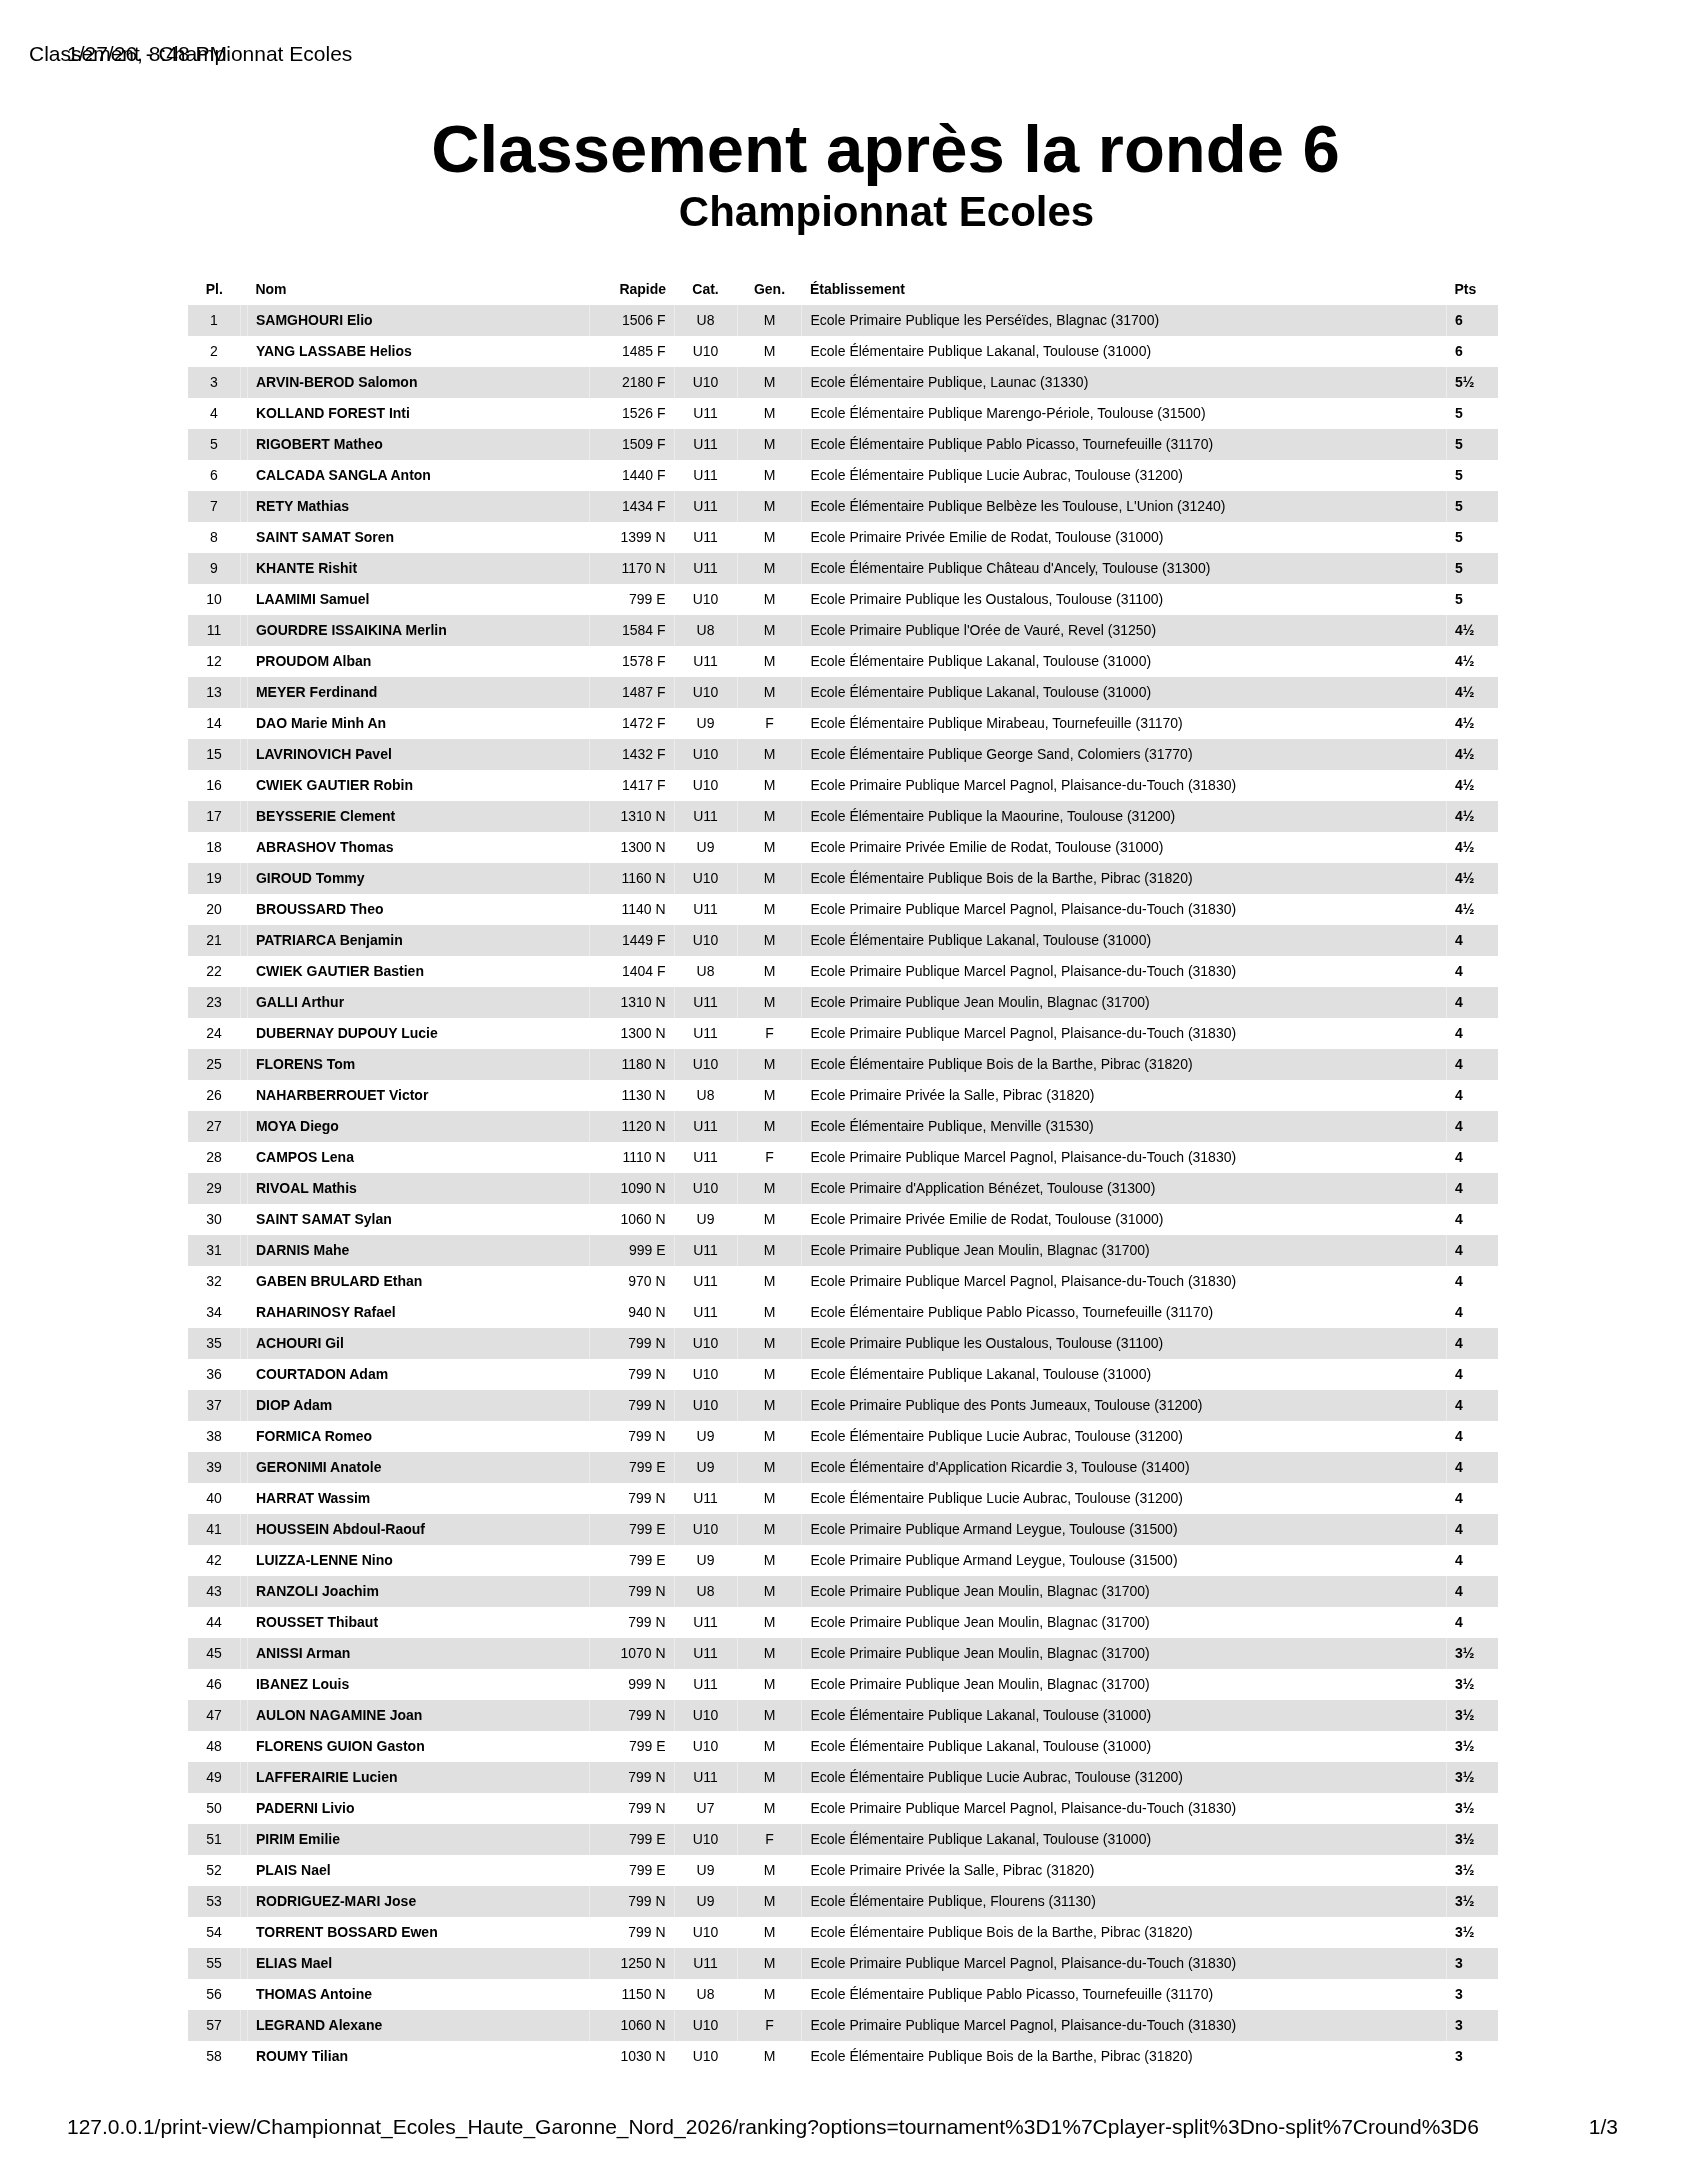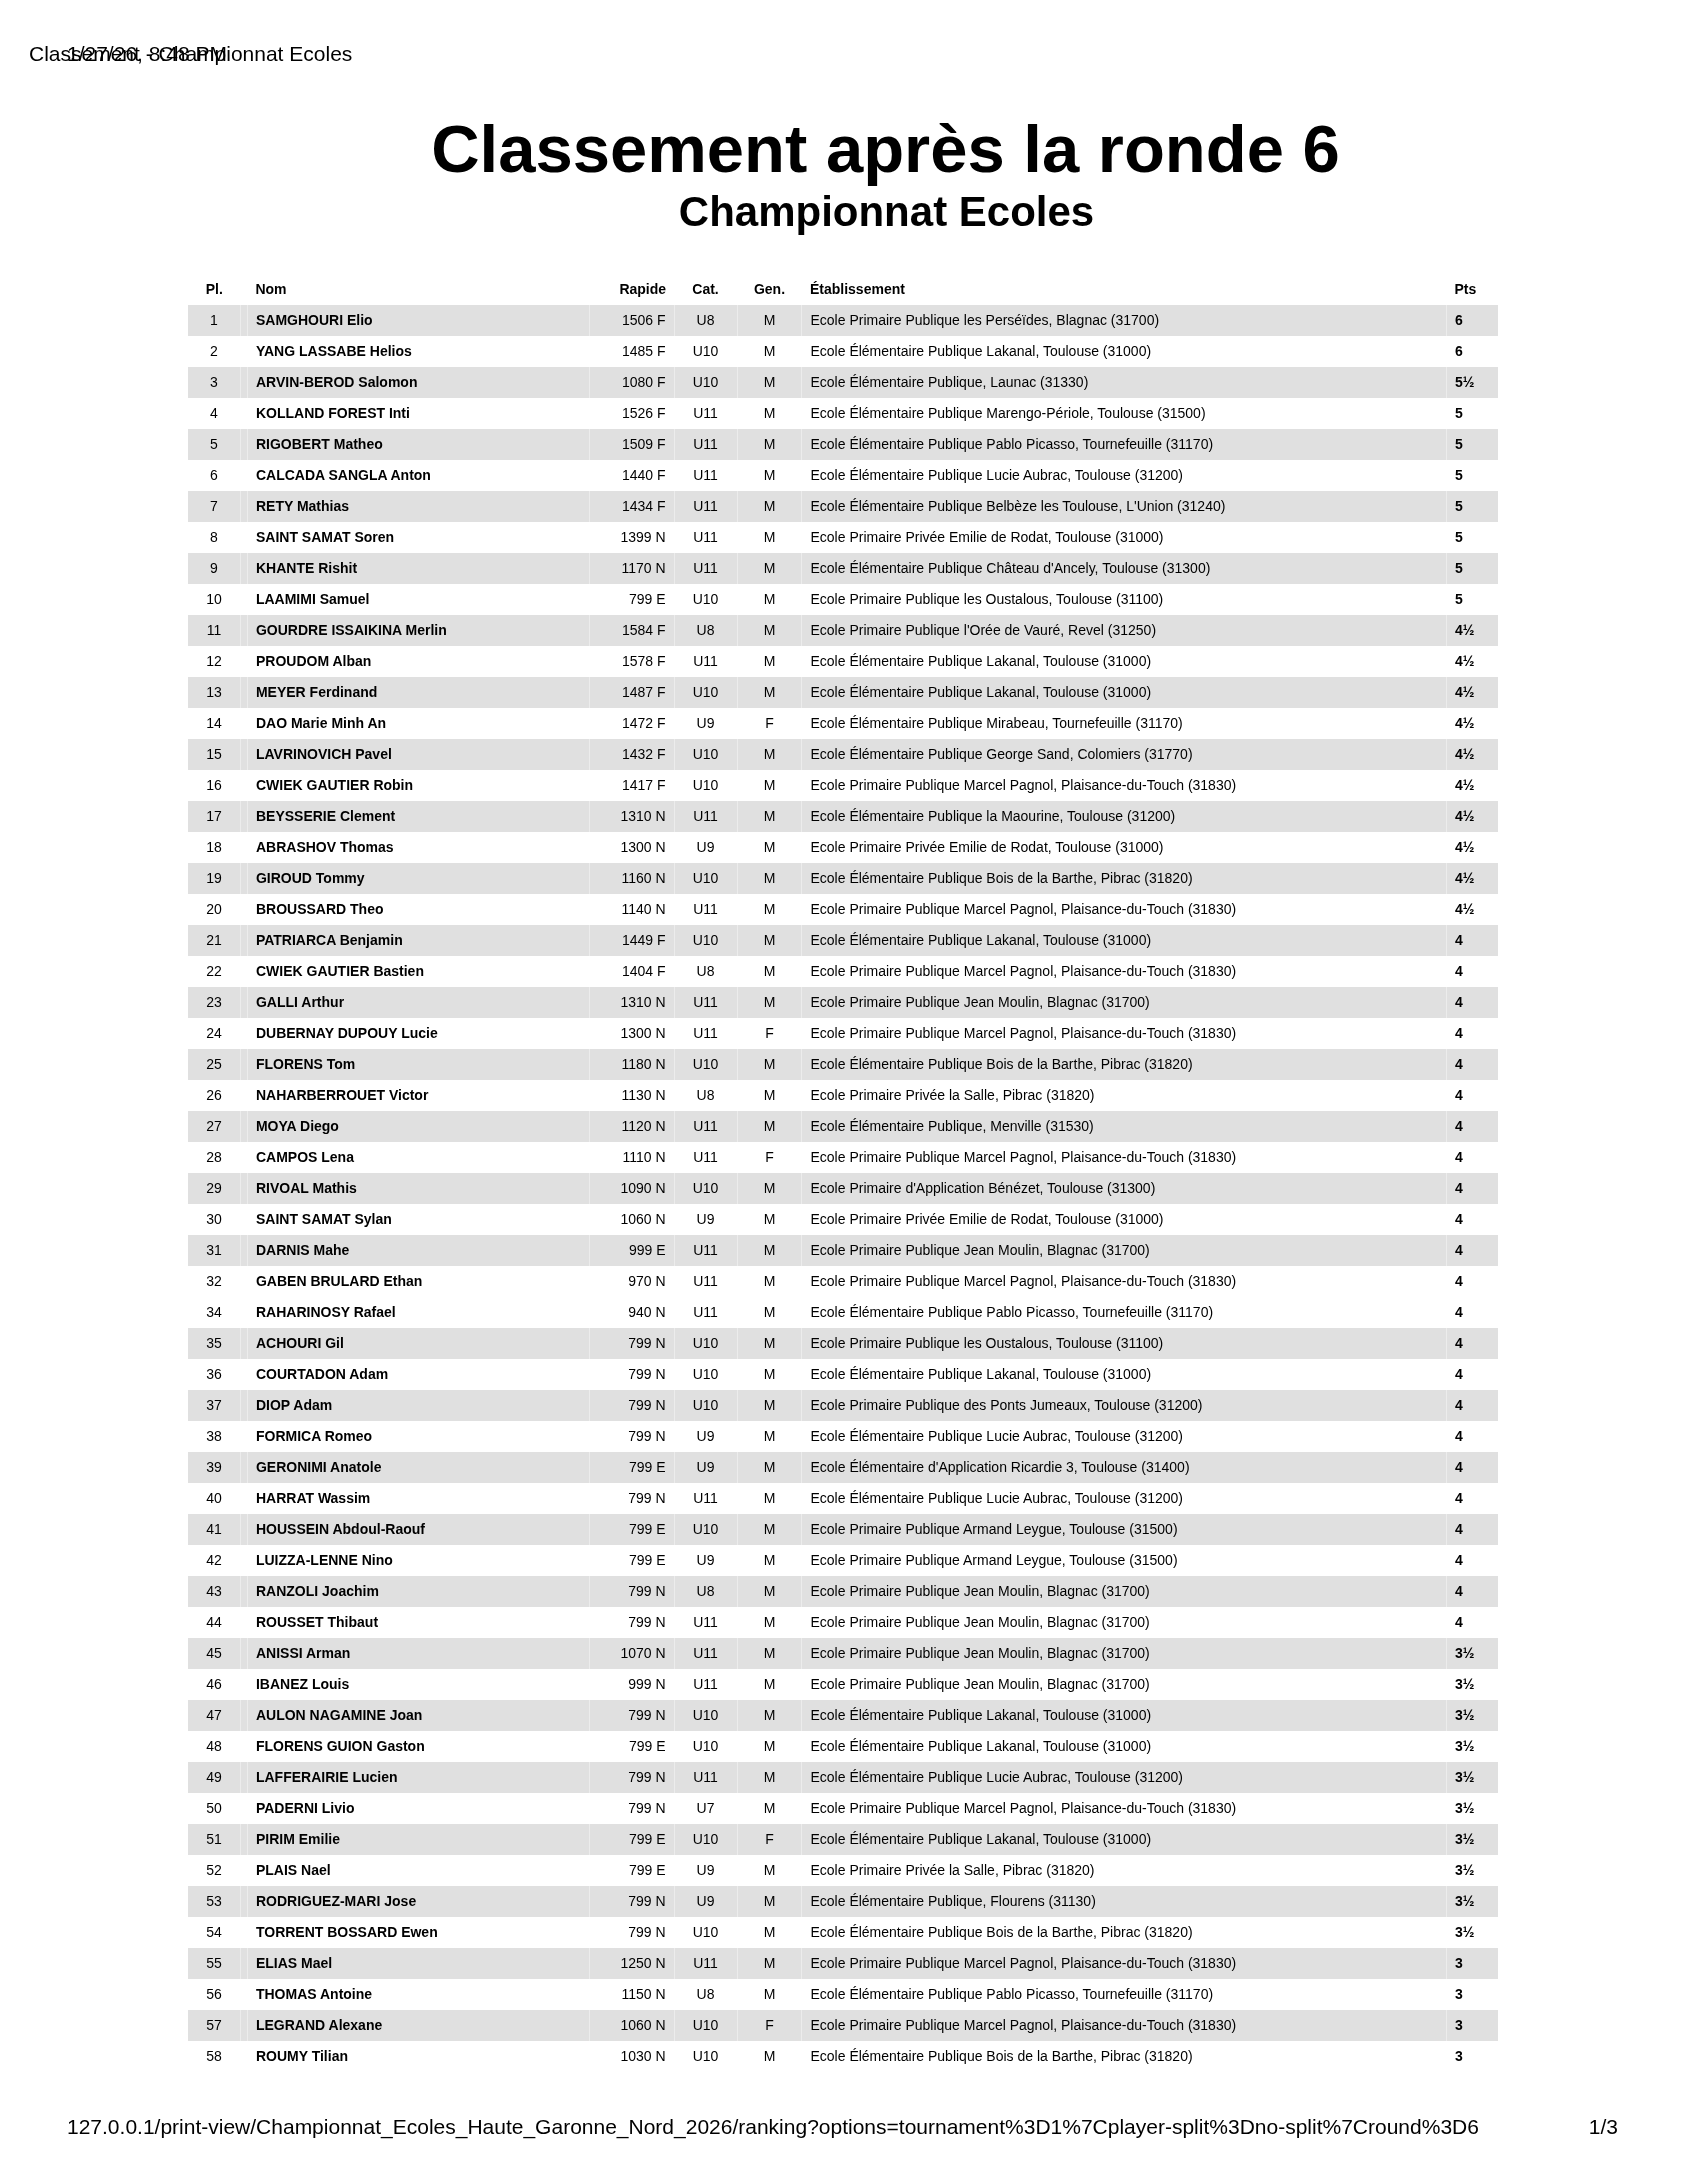--- a/index.html
+++ b/index.html
@@ -69,21 +69,21 @@
         <td class="c-rating">1485 F</td>
         <td class="c-cat">U10</td>
         <td class="c-gen">M</td>
         <td class="c-club">Ecole Élémentaire Publique Lakanal, Toulouse (31000)</td>
         <td class="c-pts">6</td>
       </tr>
       <tr class="odd">
         <td class="c-pl">3</td>
         <td class="c-title"></td>
         <td class="c-name">ARVIN-BEROD Salomon</td>
-        <td class="c-rating">1080 F</td>
+        <td class="c-rating">2180 F</td>
         <td class="c-cat">U10</td>
         <td class="c-gen">M</td>
         <td class="c-club">Ecole Élémentaire Publique, Launac (31330)</td>
         <td class="c-pts">5½</td>
       </tr>
       <tr class="even">
         <td class="c-pl">4</td>
         <td class="c-title"></td>
         <td class="c-name">KOLLAND FOREST Inti</td>
         <td class="c-rating">1526 F</td>

